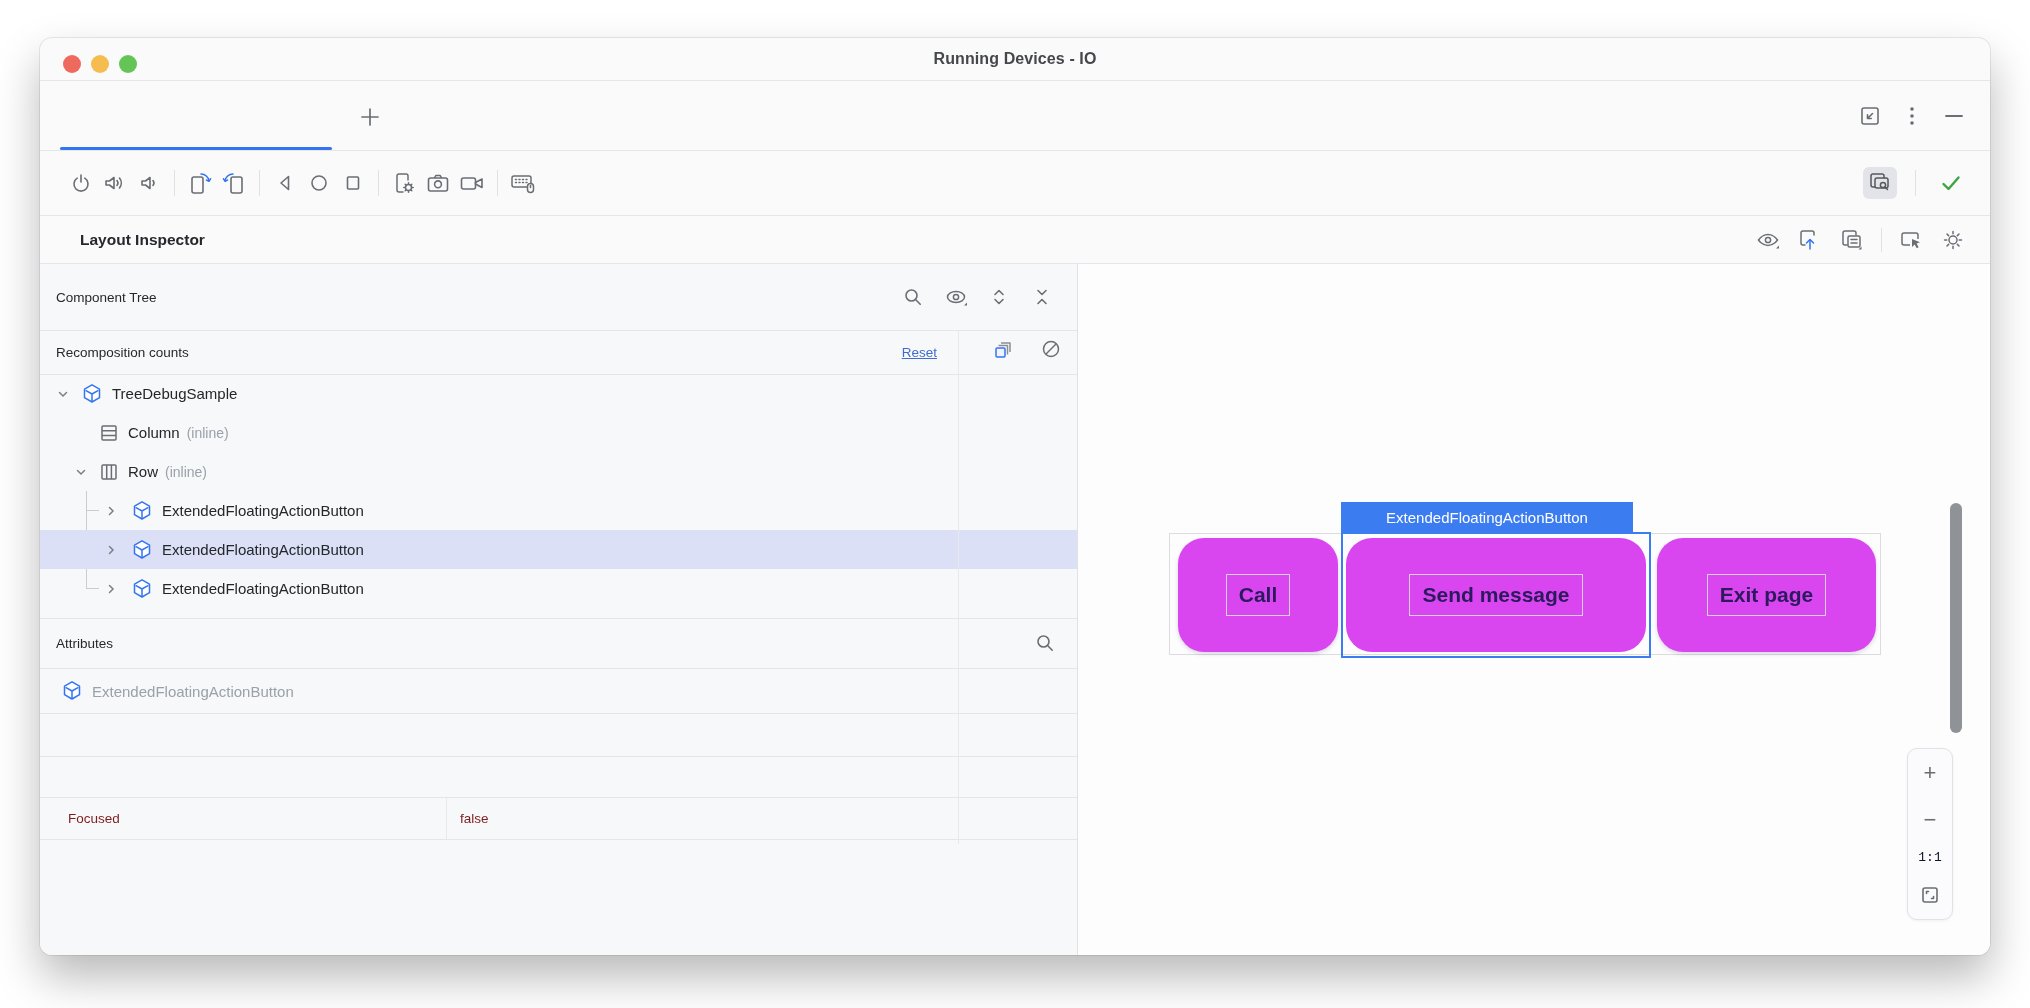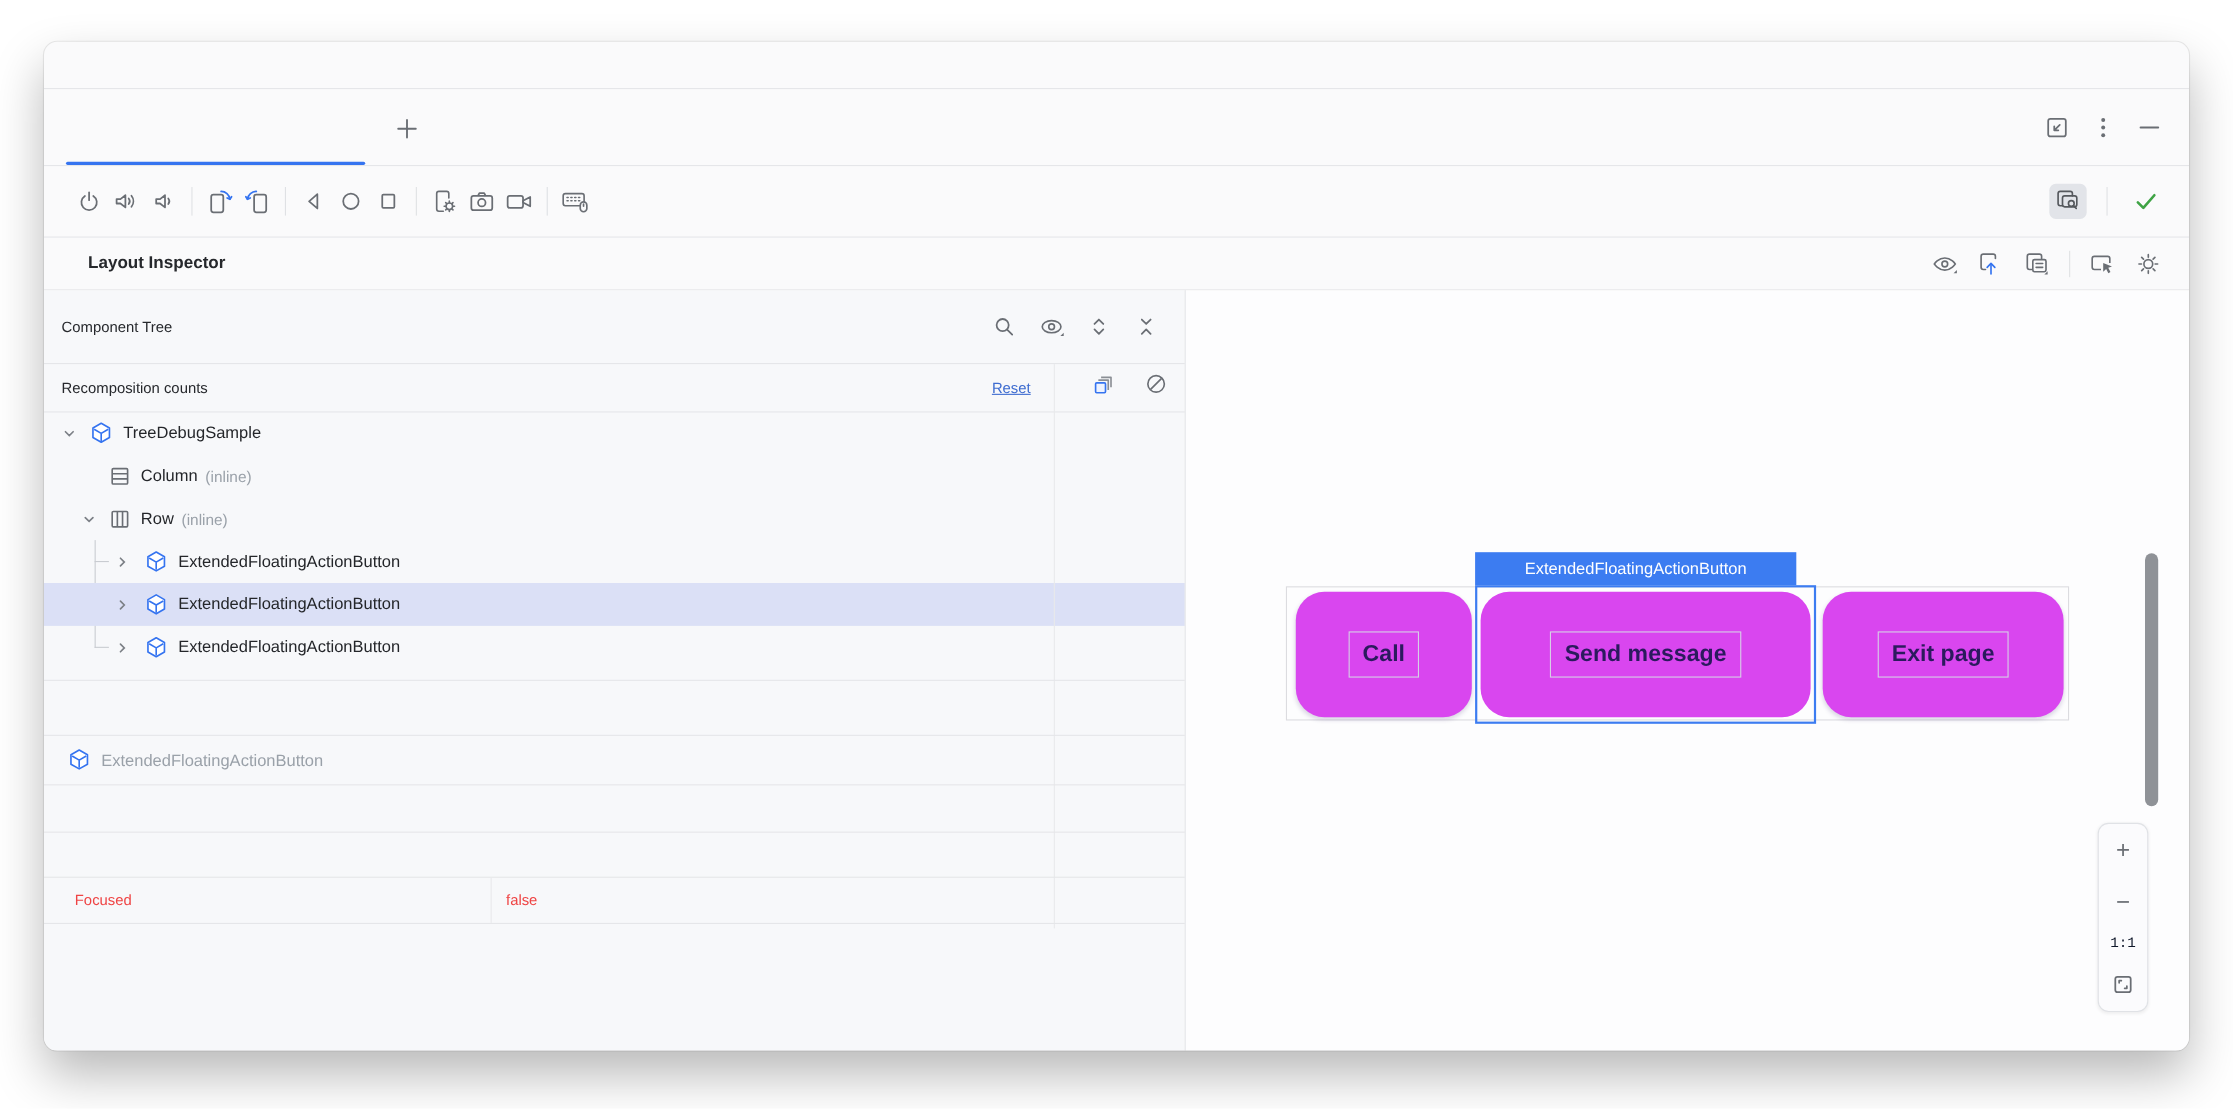--- a/index.html
+++ b/index.html
@@ -80,21 +80,21 @@
 
   
   .attr-head { position:absolute; left:0; top:354px; right:0; height:50px; }
   .attr-title { position:absolute; left:16px; top:0; height:50px; display:flex; align-items:center; font-size:13.5px; color:#26282c; }
   .attr-search { position:absolute; right:20px; top:13px; }
   .attr-comp { position:absolute; left:0; top:405px; right:0; height:44px; display:flex; align-items:center; padding-left:12px; font-size:15px; color:#9aa1a9; }
   .attr-comp span { margin-left:8px; }
 
   .sem-head { position:absolute; left:0; top:493px; right:0; height:41px; display:flex; align-items:center; padding-left:14px; }
   .sem-title { margin-left:6px; font-size:13.5px; font-weight:bold; color:#212327; }
-  .prop-row { position:absolute; left:0; top:534px; right:0; height:41px; font-size:13.5px; color:#ef4444; }
+  .prop-row { position:absolute; left:0; top:534px; right:0; height:41px; font-size:13.5px; color:#7f1d1d; }
   .prop-name { position:absolute; left:28px; top:0; height:41px; display:flex; align-items:center; }
   .prop-val  { position:absolute; left:420px; top:0; height:41px; display:flex; align-items:center; }
   .prop-div  { position:absolute; left:406px; top:0; width:1px; height:41px; background:#e8e9ec; }
 
   
   .bounds-rect { position:absolute; left:91px; top:269px; width:712px; height:122px; border:1px solid #dcdce0; }
   .fab { position:absolute; top:274px; height:114px; background:#d946ef; border-radius:26px;
     display:flex; align-items:center; justify-content:center;
     box-shadow: 0 2px 4px rgba(60,40,110,.18); cursor:pointer; }
   .fab-label { font-size:21px; font-weight:bold; color:#2b1a5e; border:1px solid #d6cfe6; padding:8px 12px; background:transparent; }
@@ -114,20 +114,26 @@
   .zoombar .zratio { font-size:13px; color:#0f172a;font-family:Liberation Mono, monospace; }
 
   svg { display:block; }
 </style>
 </head>
 <body>
 
 <div class="page">
   <div class="window">
 
+    <div class="titlebar">
+      <div class="light red"></div>
+      <div class="light yellow"></div>
+      <div class="light green"></div>
+      <div class="win-title">Running Devices - IO</div>
+    </div>
     <div class="dvd-h" style="top:42px;"></div>
 
     <div class="tabbar">
       <span class="tab-add">
         <svg width="24" height="24" viewBox="0 0 24 24" stroke="#6a6e74" stroke-width="1.7" stroke-linecap="round">
           <path d="M12 4v16M4 12h16"></path>
         </svg>
       </span>
       <div class="tab-underline"></div>
 
@@ -445,20 +451,29 @@
                   <path d="M12 12L5.6 8.3M12 12l6.4-3.7M12 12v7" fill="none"></path>
               </svg>
             </span>
             <span class="tlabel">ExtendedFloatingActionButton</span>
           </div>
         </div>
 
         <div class="col-div"></div>
 
         <div class="dvd-h" style="top:354px;"></div>
+        <div class="attr-head">
+          <span class="attr-title">Attributes</span>
+          <span class="attr-search ico">
+            <svg width="24" height="24" viewBox="0 0 24 24" fill="none" stroke="#6a6e74" stroke-width="1.6" stroke-linecap="round">
+              <circle cx="10.5" cy="10.5" r="5.5"></circle>
+                <path d="M14.8 14.8l4.4 4.4"></path>
+            </svg>
+          </span>
+        </div>
         <div class="dvd-h" style="top:404px;"></div>
 
         <div class="attr-comp">
           <span>
             <svg width="24" height="24" viewBox="0 0 24 24" fill="#ffffff" stroke="#3574f0" stroke-width="1.5" stroke-linejoin="round">
               <path d="M12 2.8l7.5 4.3v8.6L12 20l-7.5-4.3V7.1z"></path>
                 <path d="M12 12L5.6 8.3M12 12l6.4-3.7M12 12v7" fill="none"></path>
             </svg>
           </span>
           <span>ExtendedFloatingActionButton</span>

